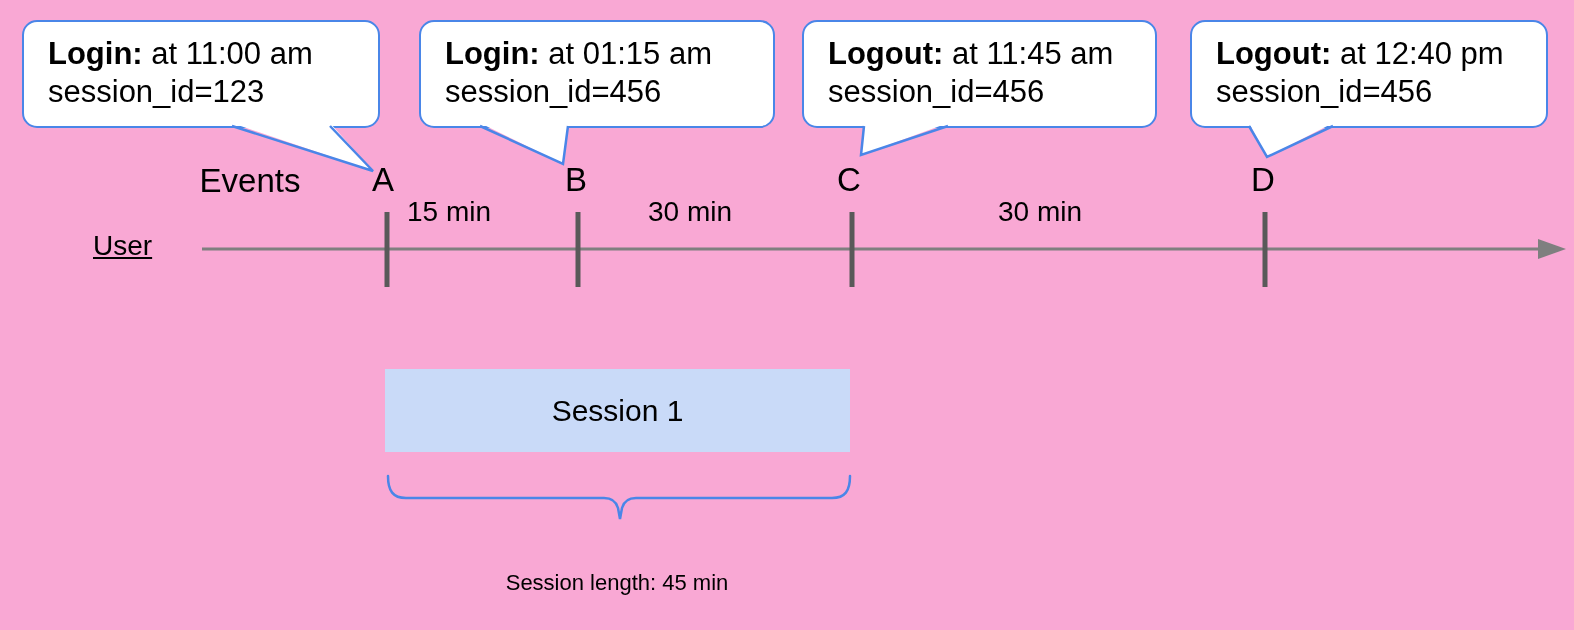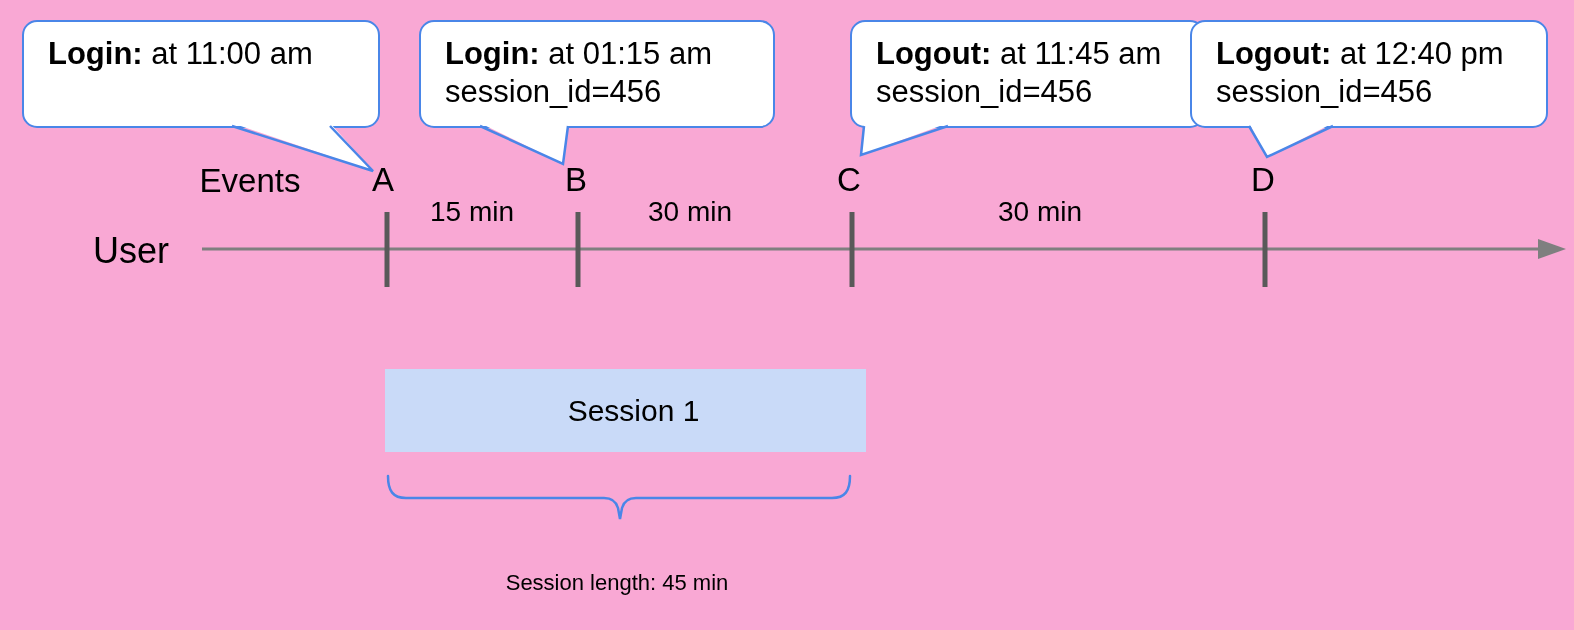--- a/index.html
+++ b/index.html
@@ -22,38 +22,37 @@
     border:2.5px solid #4a86e8;
     border-radius:15px;
     padding:13px 16px 0 24px;
     font-size:31px;
     line-height:38px;
     white-space:nowrap;
   }
   .bubble .b{font-weight:bold;}
   .b1{left:22px;width:358px;}
   .b2{left:419px;width:356px;}
-  .b3{left:850px;width:355px;}
+  .b3{left:802px;width:355px;}
   .b4{left:1190px;width:358px;}
 
   .lbl{position:absolute;white-space:nowrap;}
   .events-lbl{left:250px;top:162px;font-size:33px;transform:translateX(-50%);}
-  .user-lbl{left:93px;top:230px;font-size:36px;}
+  .user-lbl{left:93px;top:230px;font-size:28px;text-decoration:underline;}
   .letter{top:161px;font-size:33px;transform:translateX(-50%);}
   .lA{left:383px;} .lB{left:576px;} .lC{left:849px;} .lD{left:1263px;}
   .interval{top:196px;font-size:28px;transform:translateX(-50%);}
-  .i1{left:472px;} .i2{left:690px;} .i3{left:1040px;}
+  .i1{left:449px;} .i2{left:690px;} .i3{left:1040px;}
 
   .session-box{
     position:absolute;
     left:385px;top:369px;width:465px;height:83px;
     background:#c9daf8;
     display:flex;align-items:center;justify-content:center;
     font-size:30px;
-    padding-left:16px;
   }
   .session-length{
     left:617px;top:570px;font-size:22px;transform:translateX(-50%);
   }
 </style>
 </head>
 <body>
 
 <div class="stage">
 
@@ -63,20 +62,21 @@
     <line x1="387" y1="212" x2="387" y2="287" stroke="#595959" stroke-width="5"></line>
     <line x1="578" y1="212" x2="578" y2="287" stroke="#595959" stroke-width="5"></line>
     <line x1="852" y1="212" x2="852" y2="287" stroke="#595959" stroke-width="5"></line>
     <line x1="1265" y1="212" x2="1265" y2="287" stroke="#595959" stroke-width="5"></line>
     <path d="M 388 476 C 388 491 393 498 406 498 L 604 498 C 612 498 616 501 618 508 L 620 519 L 622 508 C 624 501 628 498 636 498 L 832 498 C 845 498 850 491 850 476" fill="none" stroke="#4a86e8" stroke-width="2.5" stroke-linecap="round"></path>
   </svg>
 
   <div class="bubble b1 z2">
     <span class="b">Login:</span>
     <span>at 11:00 am</span><br>
+    <span>session_id=123</span>
   </div>
   <div class="bubble b2 z2">
     <span class="b">Login:</span>
     <span>at 01:15 am</span><br>
     <span>session_id=456</span>
   </div>
   <div class="bubble b3 z2">
     <span class="b">Logout:</span>
     <span>at 11:45 am</span><br>
     <span>session_id=456</span>

